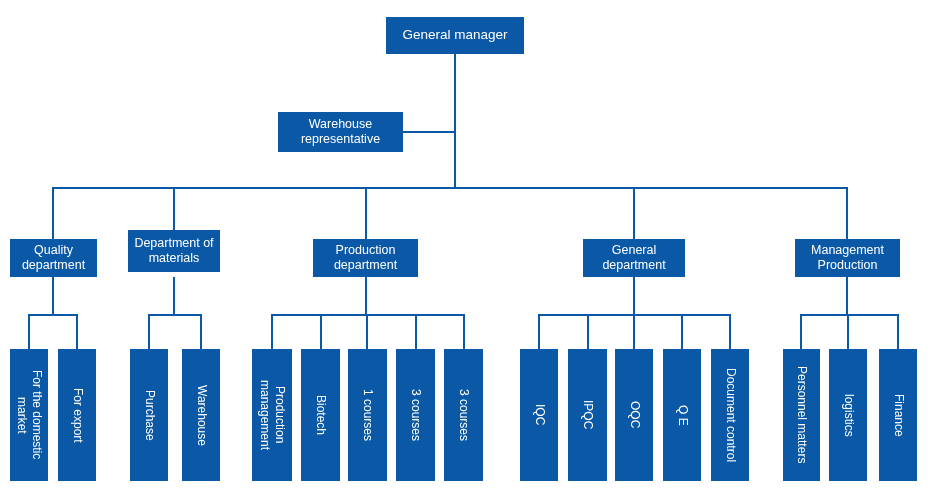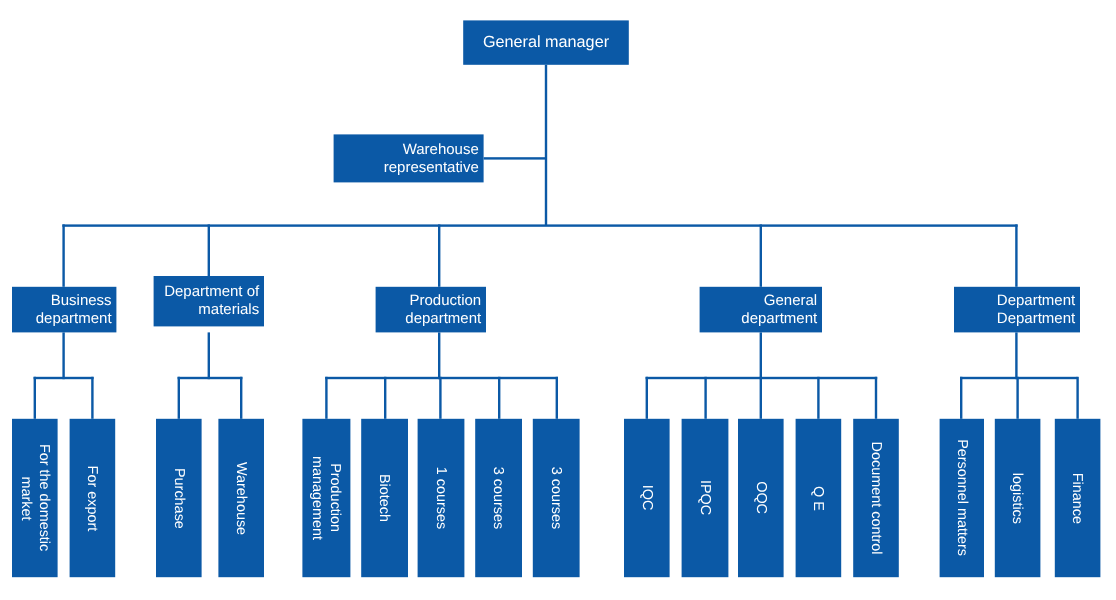--- a/index.html
+++ b/index.html
@@ -3,21 +3,21 @@
 <meta charset="utf-8">
 <style>
   :root { --accent:#0b59a6; --node-text:#ffffff; }
   html,body { margin:0; padding:0; background:#ffffff; }
   #canvas {
     position:relative; width:930px; height:500px; background:#ffffff;
     font-family:"Liberation Sans","DejaVu Sans",sans-serif; overflow:hidden;
   }
   .hnode {
     position:absolute; background:var(--accent); color:var(--node-text);
-    display:flex; align-items:center; justify-content:center; text-align:right;
+    display:flex; align-items:center; justify-content:center; text-align:center;
     font-size:12.5px; line-height:1.22; box-sizing:border-box; padding:2px 4px;
   }
   .vnode {
     position:absolute; background:var(--accent); color:var(--node-text);
     writing-mode:vertical-rl; display:flex; align-items:center; justify-content:center;
     text-align:center; font-size:12px; line-height:1.25; box-sizing:border-box;
     padding:6px 3px;
   }
   .root-node { font-size:13.5px; }
   .cline { position:absolute; background:var(--accent); }
@@ -64,25 +64,25 @@
   <div class="cline" style="left:681px;top:314px;width:2px;height:35px;"></div>
   <div class="cline" style="left:729px;top:314px;width:2px;height:35px;"></div>
   <div class="cline" style="left:800px;top:314px;width:2px;height:35px;"></div>
   <div class="cline" style="left:847px;top:314px;width:2px;height:35px;"></div>
   <div class="cline" style="left:897px;top:314px;width:2px;height:35px;"></div>
 
   <div class="hnode root-node" style="left:386px;top:17px;width:138px;height:37px;">General manager</div>
 
   <div class="hnode" style="left:278px;top:112px;width:125px;height:40px;">Warehouse representative</div>
 
-  <div class="hnode" style="left:10px;top:239px;width:87px;height:38px;">Business department</div>
+  <div class="hnode" style="left:10px;top:239px;width:87px;height:38px;">Quality department</div>
   <div class="hnode" style="left:128px;top:230px;width:92px;height:42px;">Department of materials</div>
-  <div class="hnode" style="left:313px;top:239px;width:92px;height:38px;">Production department</div>
+  <div class="hnode" style="left:313px;top:239px;width:105px;height:38px;">Production department</div>
   <div class="hnode" style="left:583px;top:239px;width:102px;height:38px;">General department</div>
-  <div class="hnode" style="left:795px;top:239px;width:105px;height:38px;">Department Department</div>
+  <div class="hnode" style="left:795px;top:239px;width:105px;height:38px;">Management Production</div>
 
   <div class="vnode" style="left:10px;top:349px;width:38px;height:132px;">For the domestic market</div>
   <div class="vnode" style="left:58px;top:349px;width:38px;height:132px;">For export</div>
 
   <div class="vnode" style="left:130px;top:349px;width:38px;height:132px;">Purchase</div>
   <div class="vnode" style="left:182px;top:349px;width:38px;height:132px;">Warehouse</div>
 
   <div class="vnode" style="left:252px;top:349px;width:40px;height:132px;">Production management</div>
   <div class="vnode" style="left:301px;top:349px;width:39px;height:132px;">Biotech</div>
   <div class="vnode" style="left:348px;top:349px;width:39px;height:132px;">1 courses</div>

